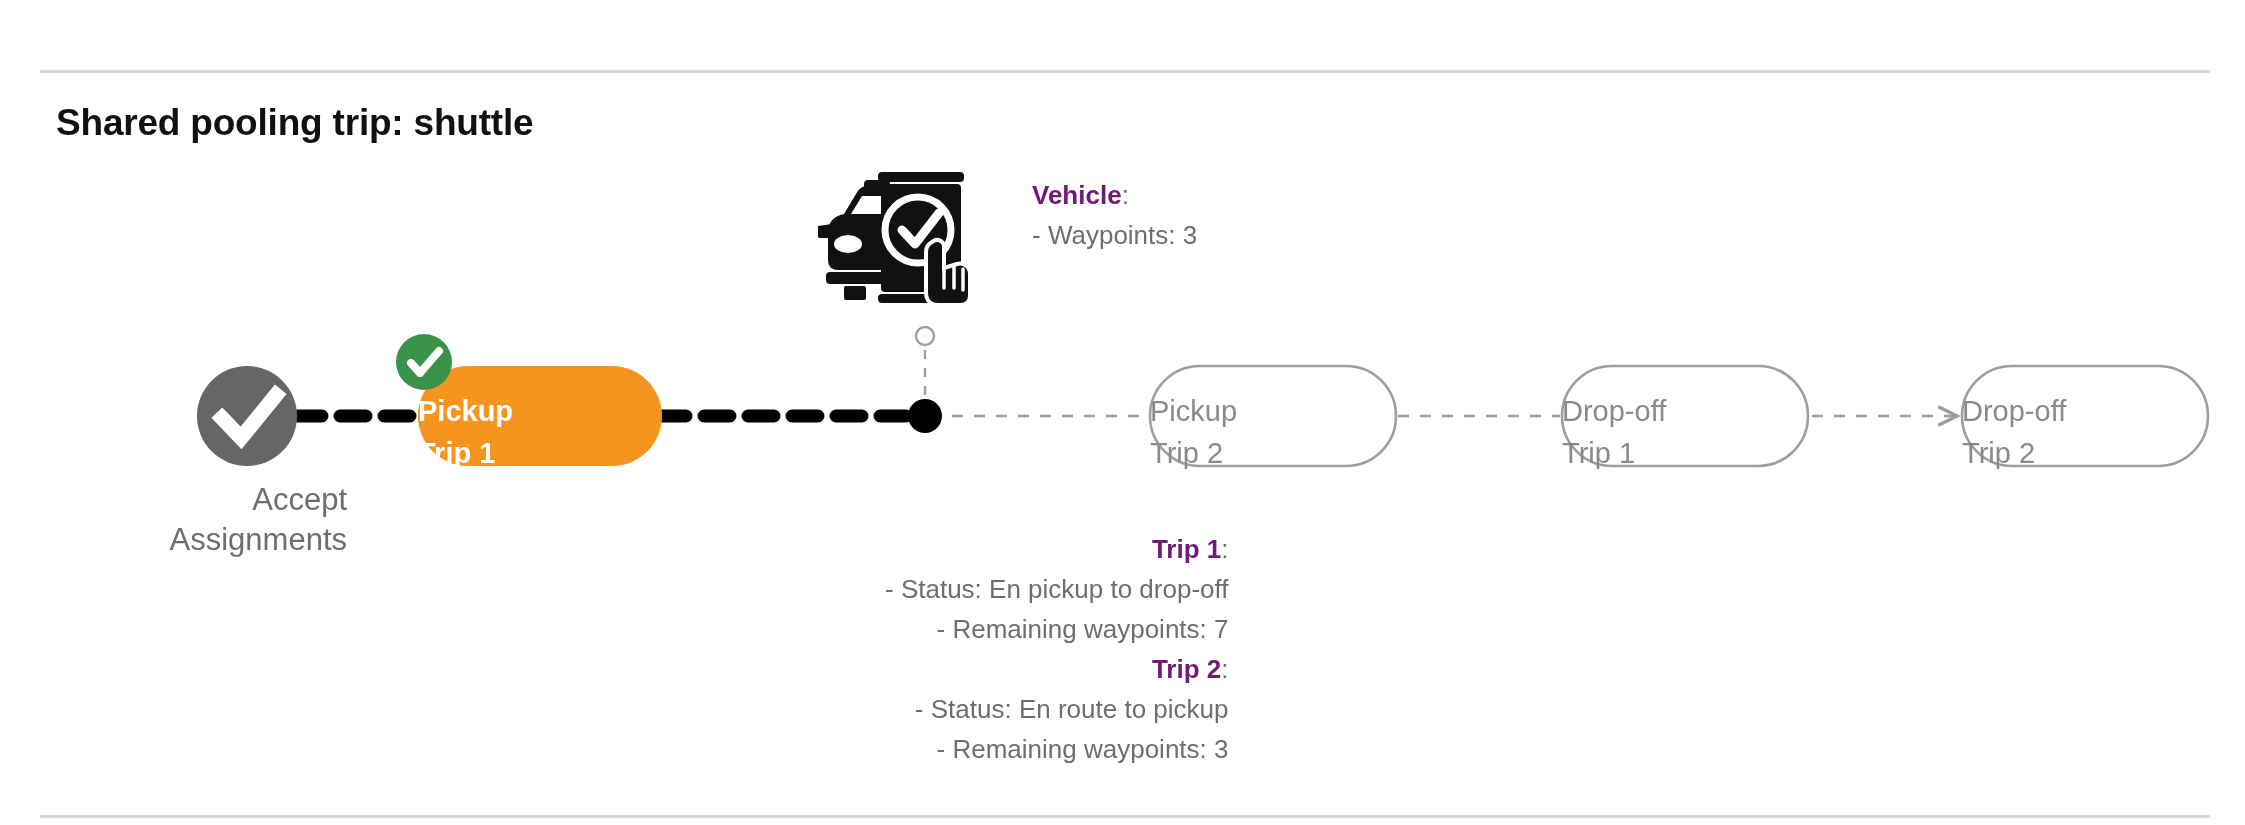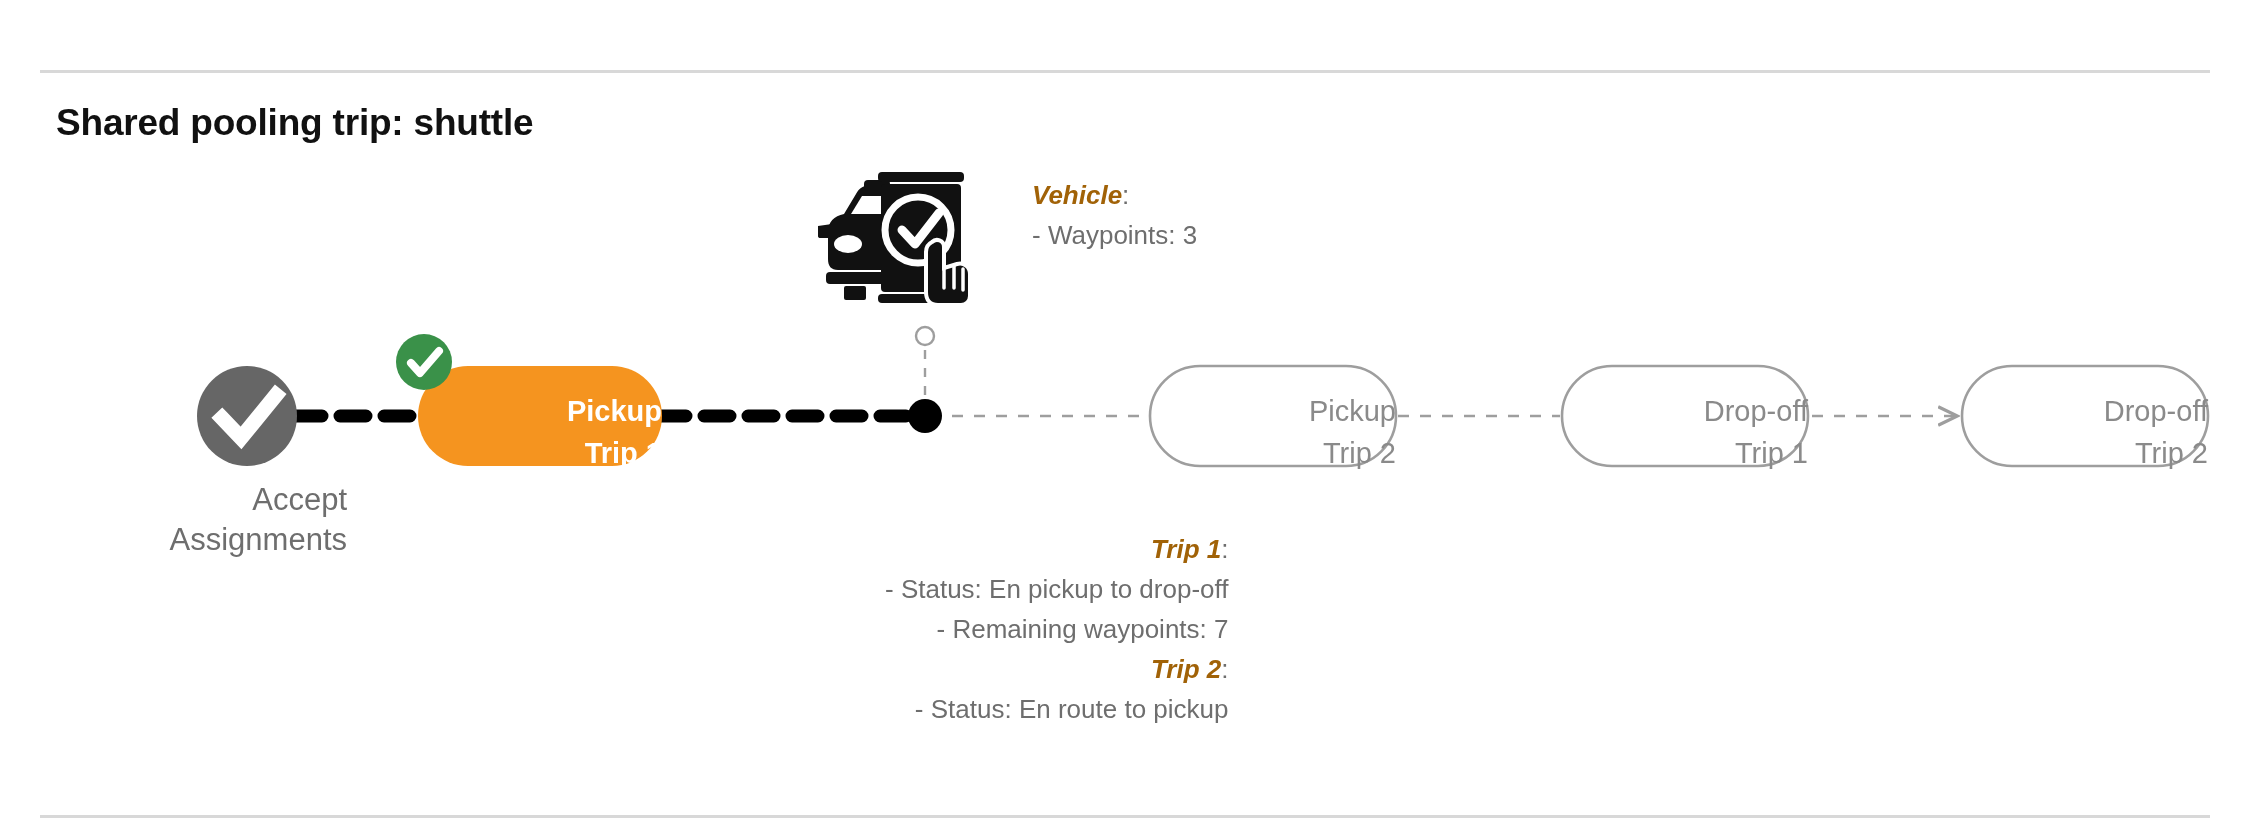--- a/index.html
+++ b/index.html
@@ -63,22 +63,21 @@
   
   .info-block {
     position: absolute;
     color: #6e6e6e;
     font-size: 26px;
     line-height: 40px;
     white-space: nowrap;
   }
   .info-block .hdr {
     font-weight: bold;
-    color: #a16207;
-    font-style: italic;
+    color: #701a75;
   }
   .vehicle-info { left: 1032px; top: 135px; }
   .trip-info    { left: 885px;  top: 489px; text-align: right; }
 
   .node-label {
     position: absolute;
     color: #6e6e6e;
     font-size: 31px;
     line-height: 40px;
     text-align: right;
@@ -86,21 +85,21 @@
   }
   .accept-label {
     left: 147px;
     top: 440px;
     width: 200px;
   }
 
   
   .pill-text {
     position: absolute;
-    text-align: right;
+    text-align: left;
     font-size: 29px;
     line-height: 42px;
     white-space: nowrap;
   }
   .pill-text.active { color: #ffffff; font-weight: bold; }
   .pill-text.idle   { color: #8a8a8a; }
 </style>
 </head>
 <body>
 
@@ -202,20 +201,21 @@
   <div class="info-block trip-info">
     <div>
       <span class="hdr">Trip 1</span><span>:</span>
     </div>
     <div>- Status:  En pickup to drop-off</div>
     <div>- Remaining waypoints: 7</div>
     <div>
       <span class="hdr">Trip 2</span><span>:</span>
     </div>
     <div>- Status:  En route to pickup</div>
+    <div>- Remaining waypoints: 3</div>
   </div>
 
   <div class="node-label accept-label">
     <div>Accept</div>
     <div>Assignments</div>
   </div>
 
   <div class="pill-text active" style="left:418px; top:350px; width:244px;">
     <div>Pickup</div>
     <div>Trip 1</div>

